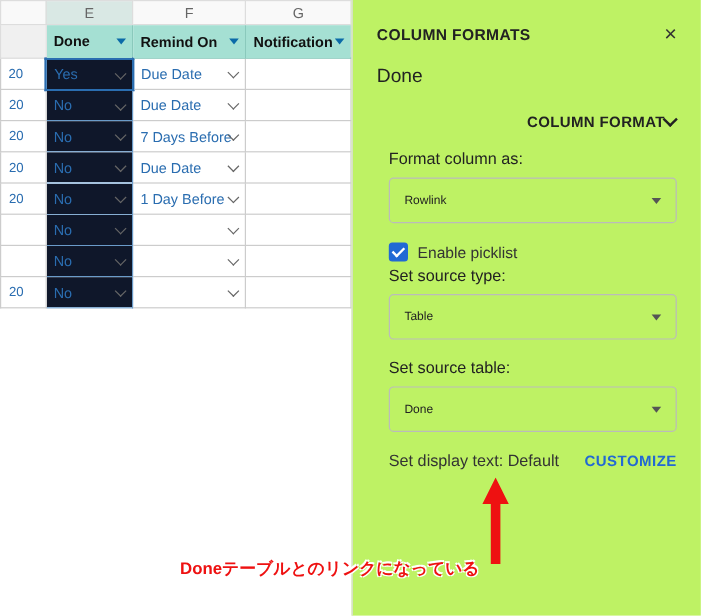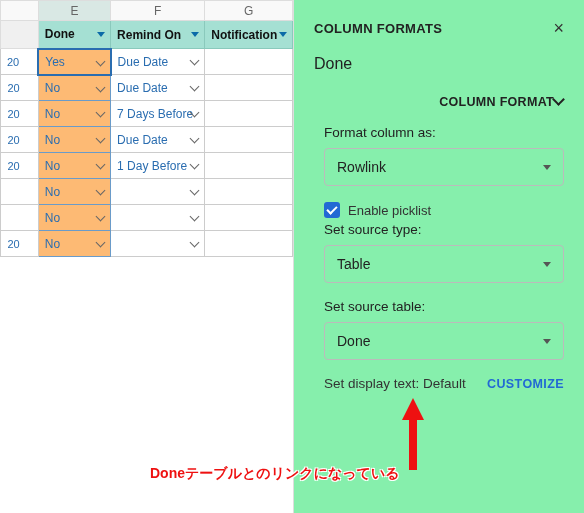--- a/index.html
+++ b/index.html
@@ -1,50 +1,50 @@
 <!DOCTYPE html>
 <html><head>
   <meta charset="utf-8">
   <style>
     * { box-sizing: border-box; margin: 0; padding: 0; }
     body { font-family: -apple-system, BlinkMacSystemFont, "Segoe UI", sans-serif; font-size: 13px; color: #333; width: 584px; height: 513px; overflow: hidden; position: relative; background: #fff; }
     
     .container { display: flex; width: 100%; height: 100%; }
     .left-pane { width: 293px; overflow: hidden; }
-    .right-pane { flex: 1; border-left: 1px solid #ddd; padding: 18px 20px; background: #86efac; }
+    .right-pane { flex: 1; border-left: 1px solid #ddd; padding: 18px 20px; background: #bef264; }
 
     
     table.sheet { border-collapse: collapse; width: 100%; }
     .col-letters td { border: 1px solid #ddd; text-align: center; color: #666; font-size: 12px; height: 20px; background: #f9f9f9; }
     .col-letters td.sel { background: #d9e8e4; }
     .row-head { width: 16px; background: #f0f0f0; border: 1px solid #ddd; text-align: center; font-size: 11px; color: #444; }
     .hdr { background: #a5e0d3; border: 1px solid #8ac9bc; font-weight: 600; font-size: 12px; color: #111; height: 28px; position: relative; padding: 0 6px; }
     .hdr .tri { position: absolute; right: 5px; top: 11px; width: 0; height: 0; border-left: 4px solid transparent; border-right: 4px solid transparent; border-top: 5px solid #0b6aa8; }
     td.cell { border: 1px solid #ccc; height: 26px; font-size: 12px; position: relative; padding: 0 6px; }
     td.num { width: 18px; text-align: right; color: #2a6db0; font-size: 11px; padding-right: 18px; }
-    td.done { background: #fdba74; color: #2a6db0; border: 1px solid #6a9bc9; }
+    td.done { background: #0f172a; color: #2a6db0; border: 1px solid #6a9bc9; }
     td.done.sel { border: 2px solid #2a6db0; }
     td.remind { color: #2a6db0; }
     .chev { position: absolute; right: 5px; top: 8px; width: 8px; height: 8px; }
     .chev::before { content: ""; position: absolute; width: 6px; height: 6px; border-right: 1.5px solid #666; border-bottom: 1.5px solid #666; transform: rotate(45deg); top: 0; left: 0; }
     .col-E { width: 80px; }
     .col-F { width: 104px; }
     .col-G { width: 90px; }
 
     
     .panel-header { display: flex; justify-content: space-between; align-items: center; margin-bottom: 16px; }
     .panel-title { font-weight: 700; font-size: 13px; letter-spacing: 0.3px; color: #222; }
     .close-x { font-size: 18px; cursor: pointer; color: #333; }
     .field-name { font-size: 16px; color: #222; margin-bottom: 22px; }
     .section-title { display: flex; justify-content: flex-end; align-items: center; font-weight: 700; font-size: 12.5px; letter-spacing: 0.3px; color: #222; margin-bottom: 16px; }
     .section-chev { width: 10px; height: 10px; position: relative; }
     .section-chev::before { content: ""; position: absolute; width: 7px; height: 7px; border-right: 2px solid #222; border-bottom: 2px solid #222; transform: rotate(45deg); top: -2px; left: 0; }
     .form-row { margin-bottom: 16px; padding-left: 10px; }
     .label { font-size: 13.5px; color: #222; margin-bottom: 8px; }
-    .select { border: 1px solid #bbb; border-radius: 4px; height: 38px; display: flex; align-items: center; justify-content: space-between; padding: 0 12px; font-size: 14px; color: #222; cursor: pointer; }
+    .select { border: 1px solid #bbb; border-radius: 4px; height: 38px; display: flex; align-items: center; justify-content: space-between; padding: 0 12px; font-size: 10px; color: #222; cursor: pointer; }
     .select .tri2 { width: 0; height: 0; border-left: 4px solid transparent; border-right: 4px solid transparent; border-top: 5px solid #555; }
     .checkbox-row { display: flex; align-items: flex-end; gap: 8px; padding-left: 10px; }
     .cb { width: 16px; height: 16px; background: #2269d4; border-radius: 3px; display: flex; align-items: center; justify-content: center; }
     .cb::after { content: ""; width: 4px; height: 8px; border-right: 2px solid #fff; border-bottom: 2px solid #fff; transform: rotate(45deg); margin-top: -2px; }
     .display-row { display: flex; align-items: center; justify-content: space-between; font-size: 13.5px; padding-left: 10px; }
     .customize { color: #2269d4; font-weight: 600; font-size: 12.5px; letter-spacing: 0.4px; cursor: pointer; }
 
     
     .arrow { position: absolute; left: 396px; top: 398px; width: 34px; height: 72px; pointer-events: none; }
     .annotation { position: absolute; left: 150px; top: 465px; font-size: 14px; font-weight: 700; color: #e11; text-shadow: 1px 1px 0 #fff, -1px -1px 0 #fff, 1px -1px 0 #fff, -1px 1px 0 #fff; pointer-events: none; }

